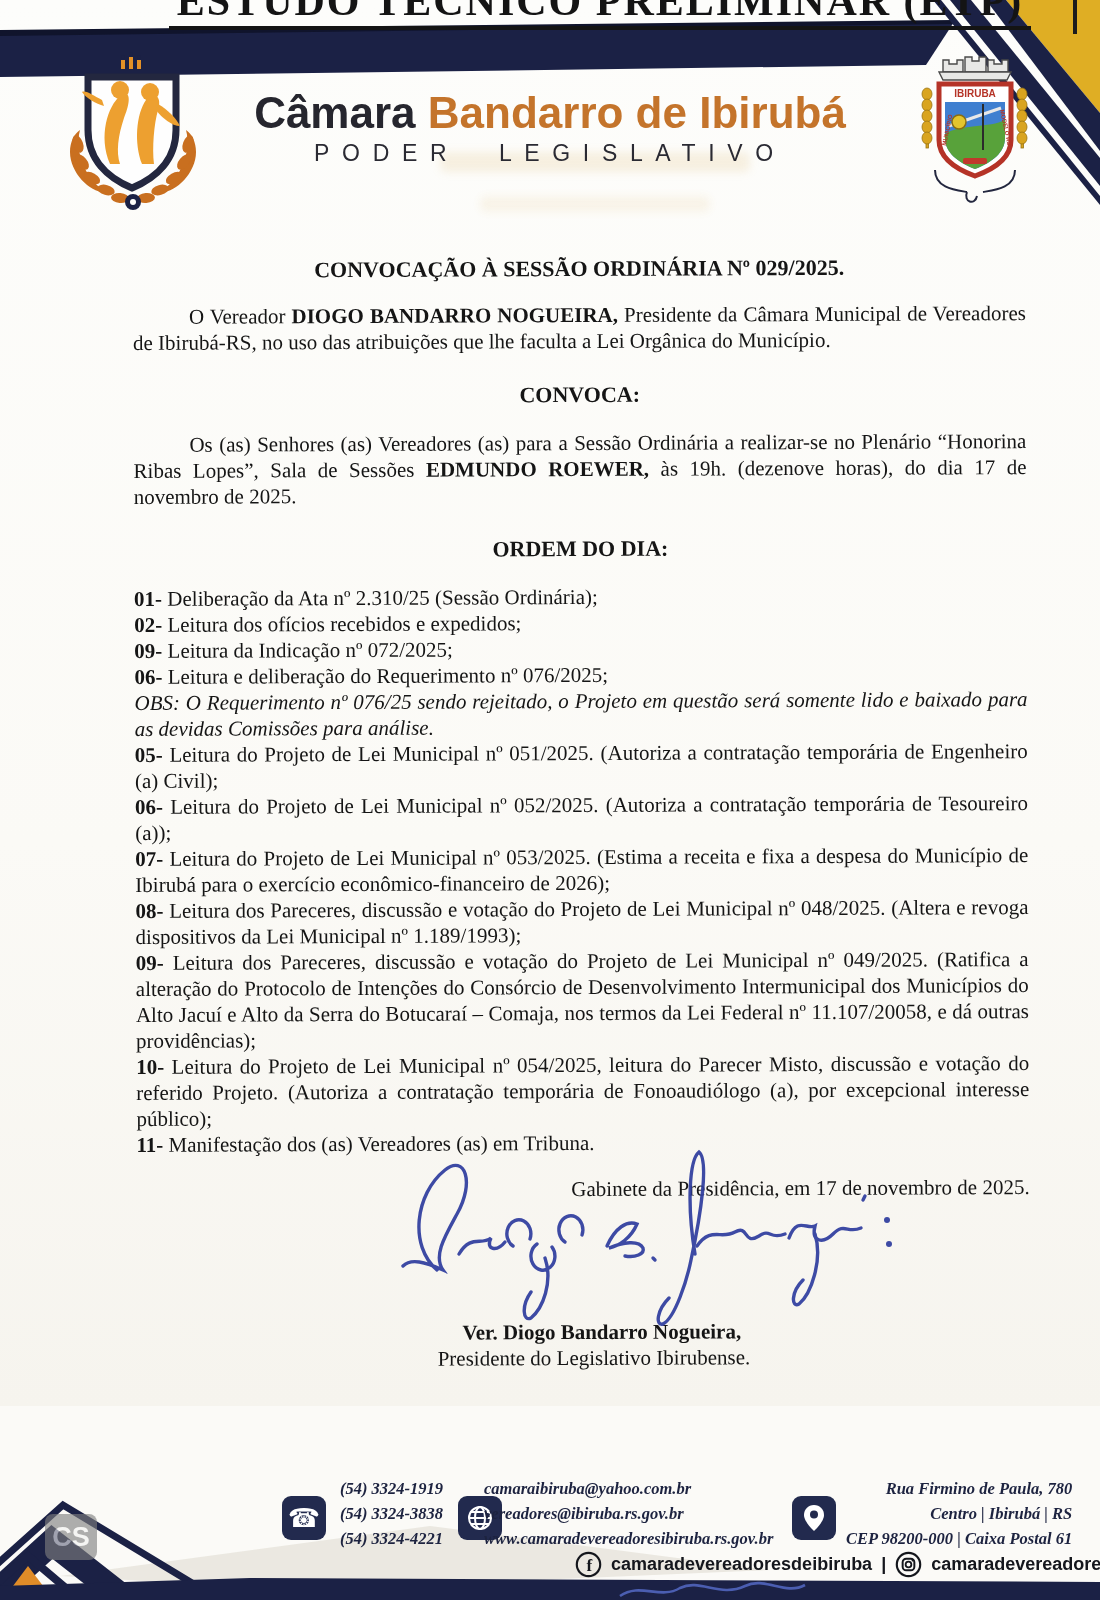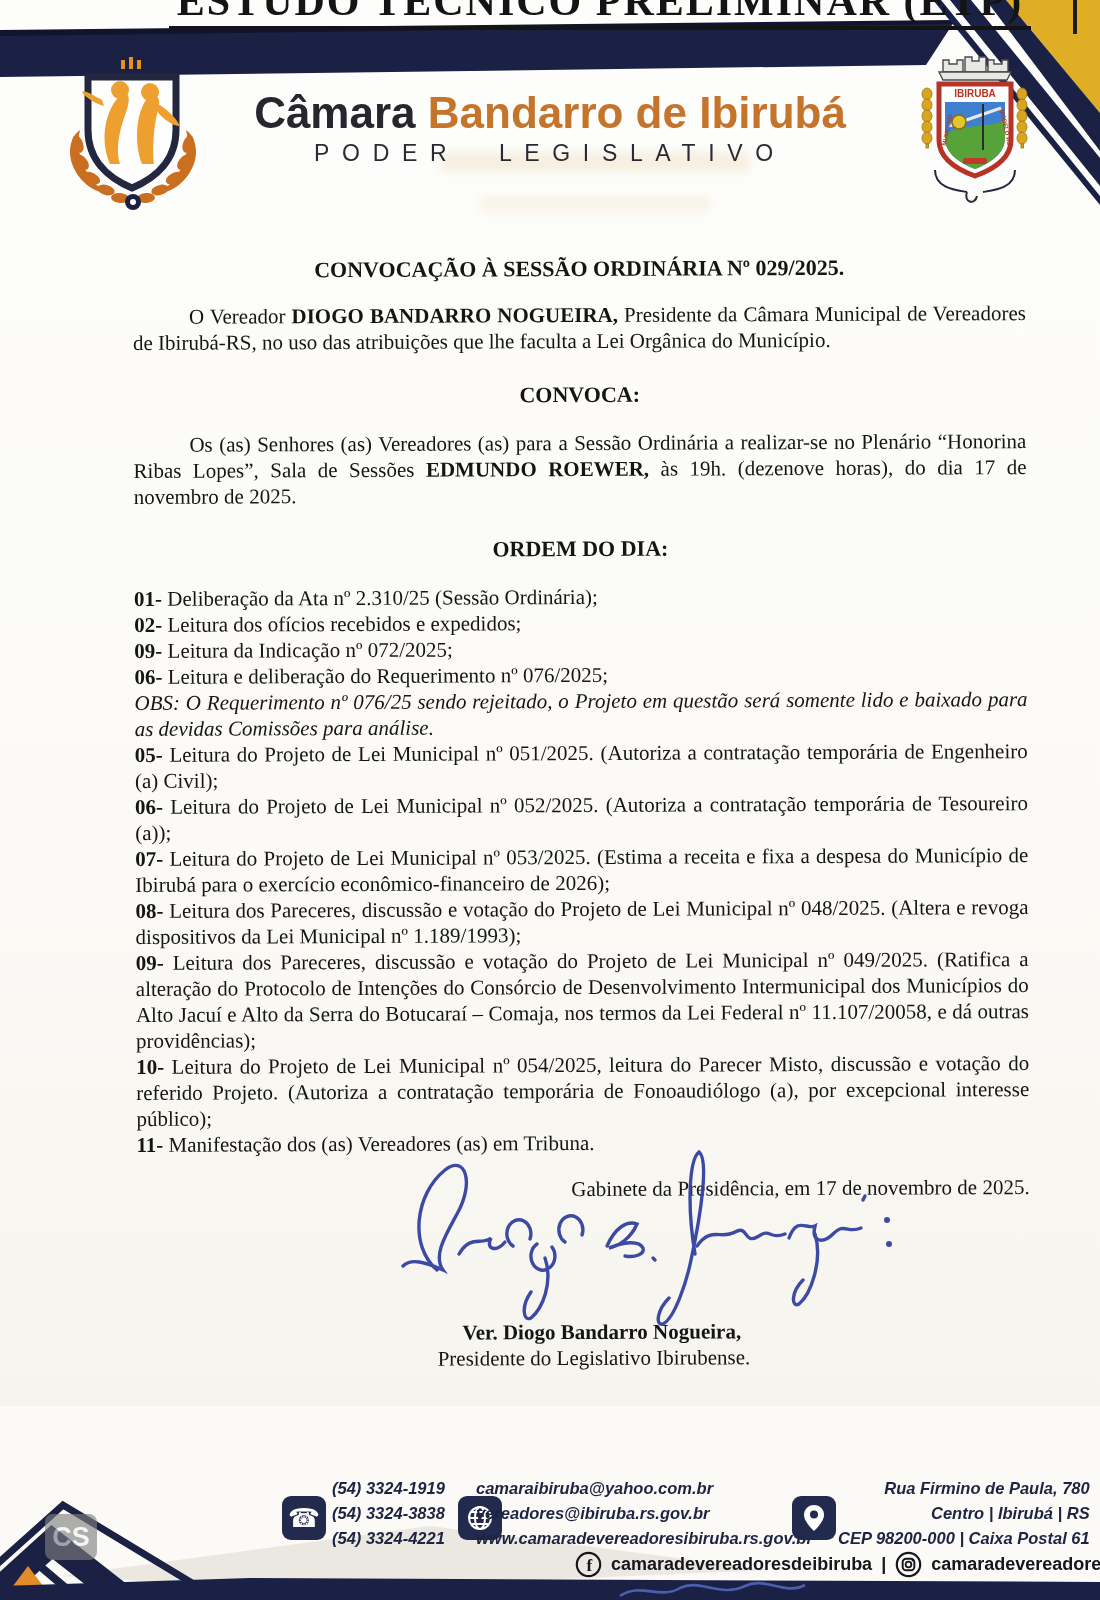--- a/index.html
+++ b/index.html
@@ -35,22 +35,22 @@
   .item{text-align:justify;margin:0;}
   .item b{font-weight:bold;}
   .item.obs{font-style:italic;}
   #items{margin-top:4px;}
   #date-line{text-align:right;margin-top:20px;}
   #sig-block{position:relative;height:96px;}
   #signer-name{text-align:center;font-weight:bold;margin:0;transform:translateX(18px);}
   #signer-role{text-align:center;margin:0;transform:translateX(10px);}
 
   
-  .fcol{position:absolute;font-family:Liberation Sans, sans-serif;font-style:italic;
-        font-weight:bold;font-size:16.5px;line-height:25px;color:#1d2340;}
+  .fcol{position:absolute;font-family:Liberation Serif, serif;font-style:italic;
+        font-weight:bold;font-size:16.5px;line-height:25px;color:#1d2340;margin-left:8px;}
   .icon-sq{position:absolute;width:44px;height:44px;background:#222a4e;border-radius:9px;
         display:flex;align-items:center;justify-content:center;}
   #social{position:absolute;left:575px;top:1551px;display:flex;align-items:center;gap:9px;
         font-family:"Liberation Sans",sans-serif;font-weight:bold;font-size:18px;color:#14161c;}
   .soc-ic{width:27px;height:27px;}
 
   
   #wm{left:45px;top:1514px;display:flex;align-items:center;gap:6px;opacity:.62;}
   #wm .cs{width:52px;height:46px;background:#7f7f7f;border-radius:8px;color:#f2f2f2;
       font-family:"Liberation Sans",sans-serif;font-weight:bold;font-size:27px;

